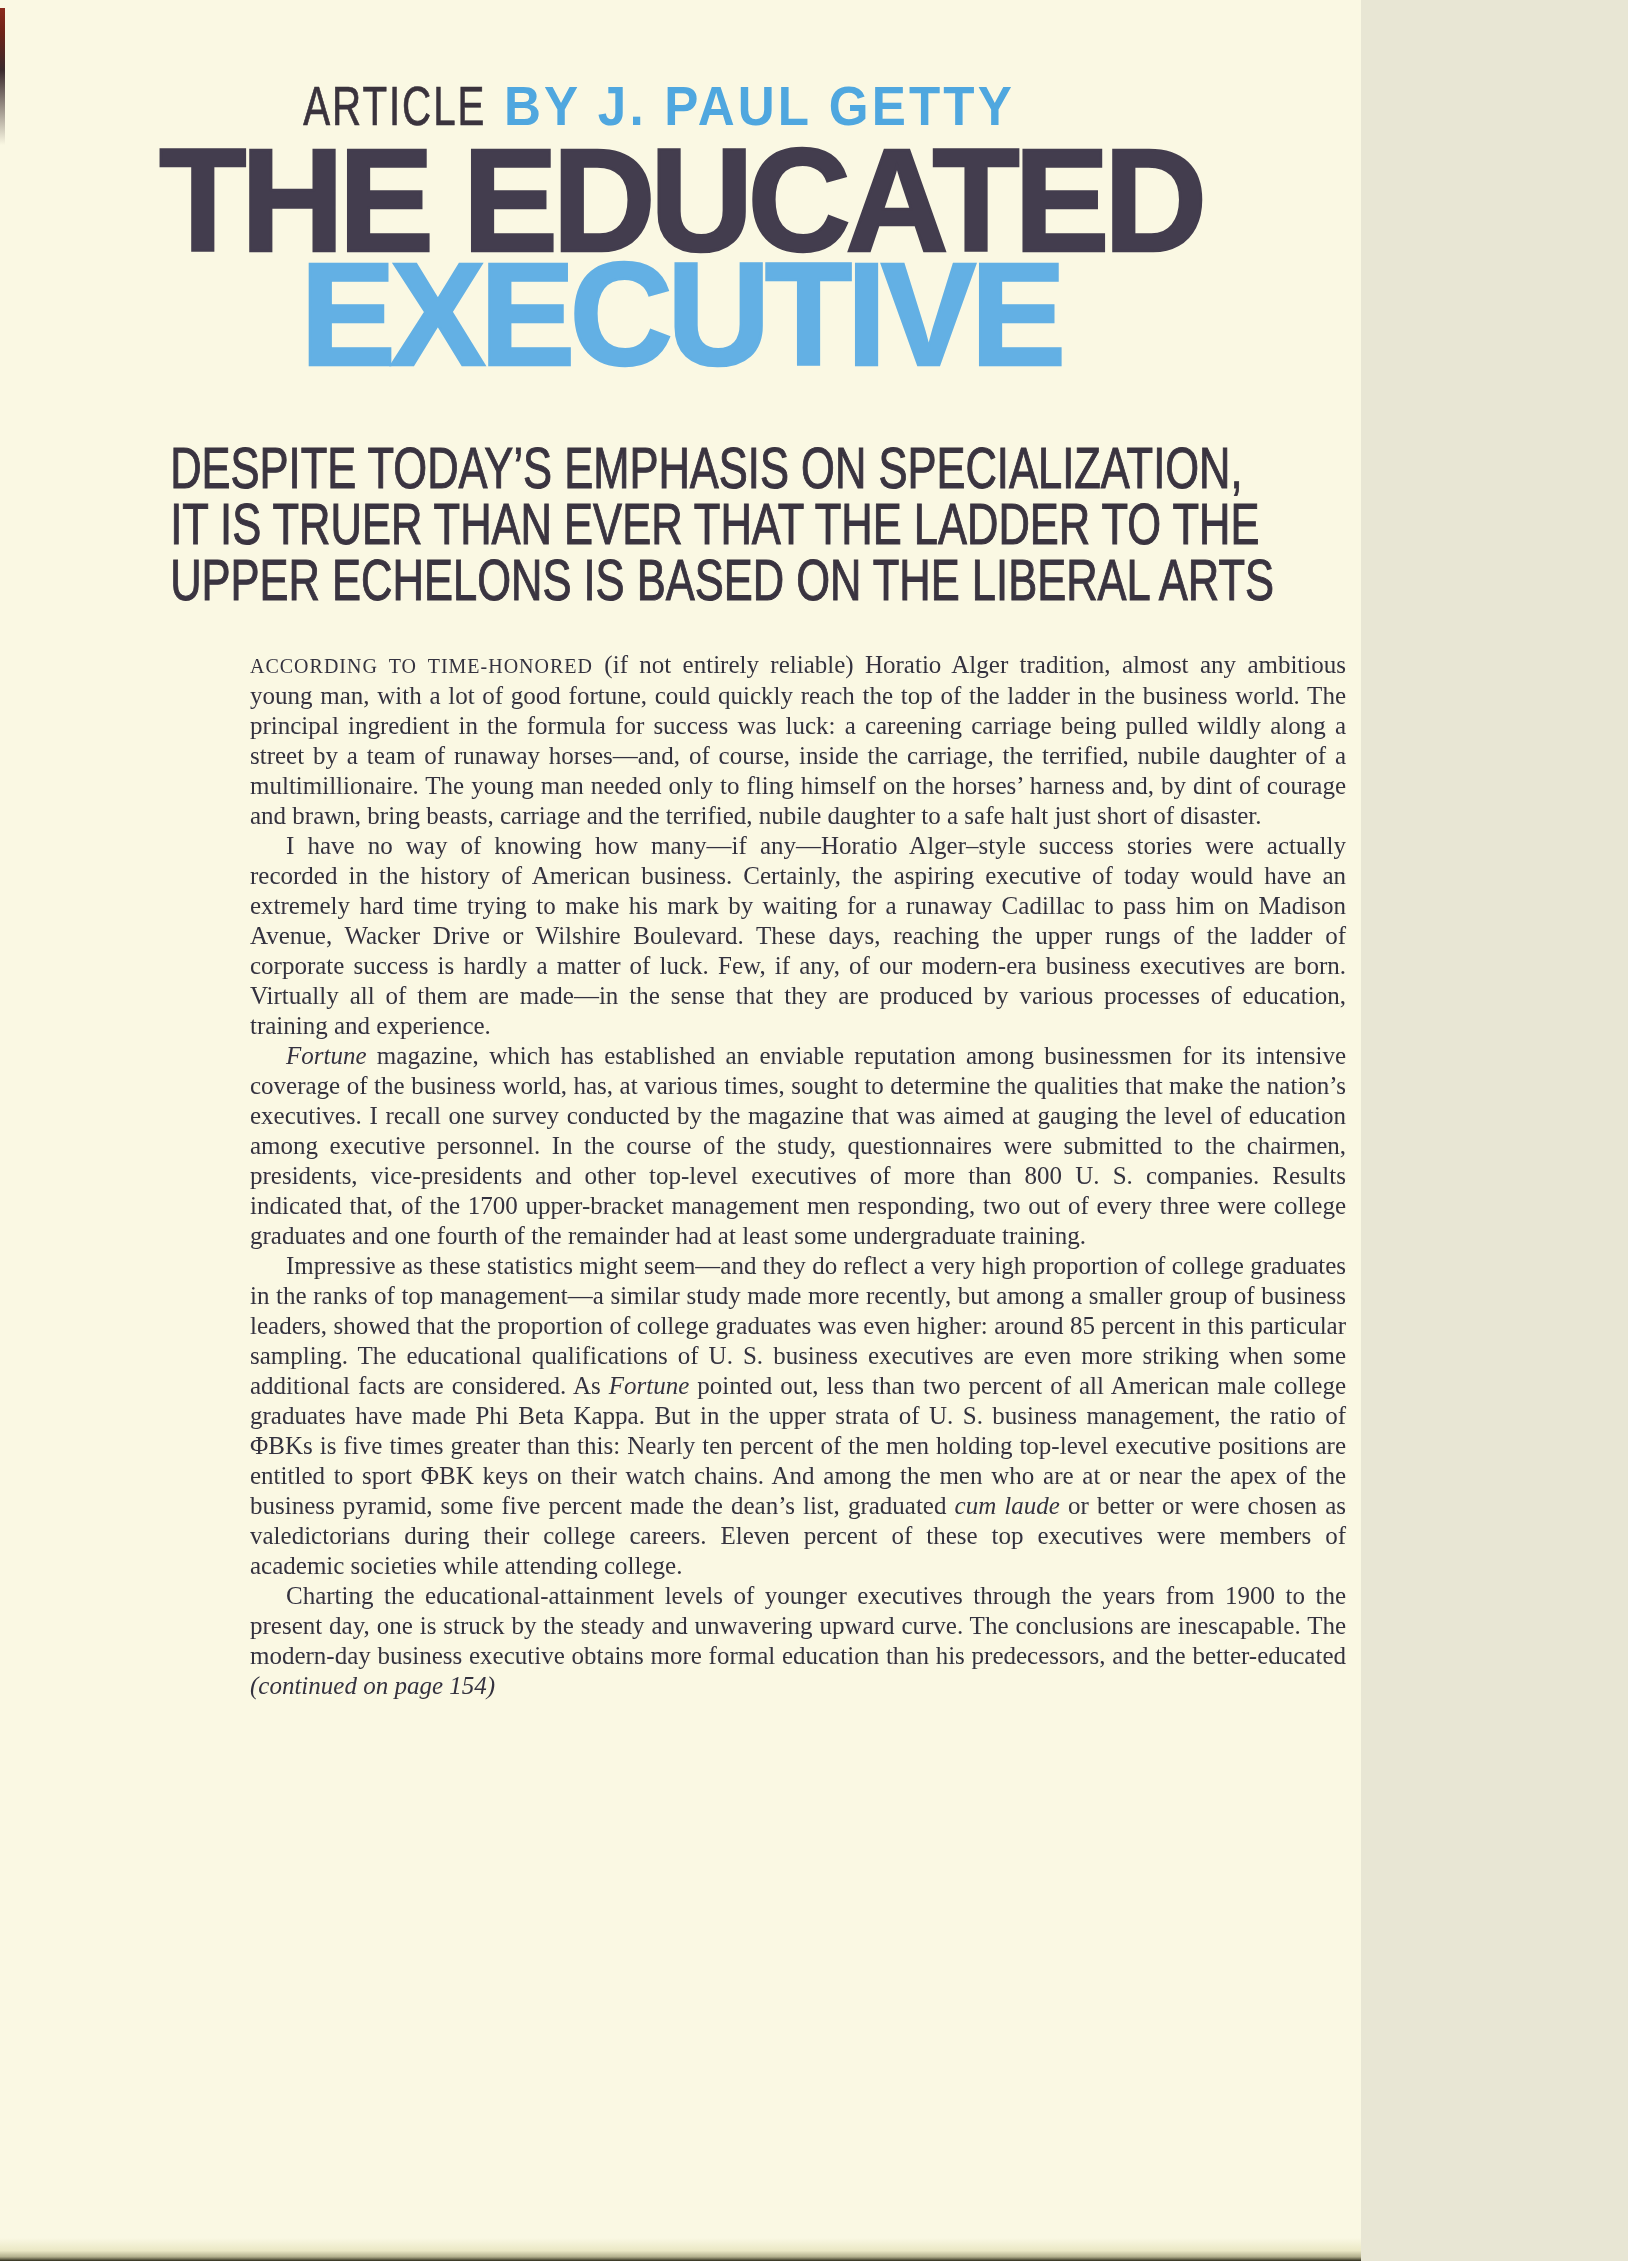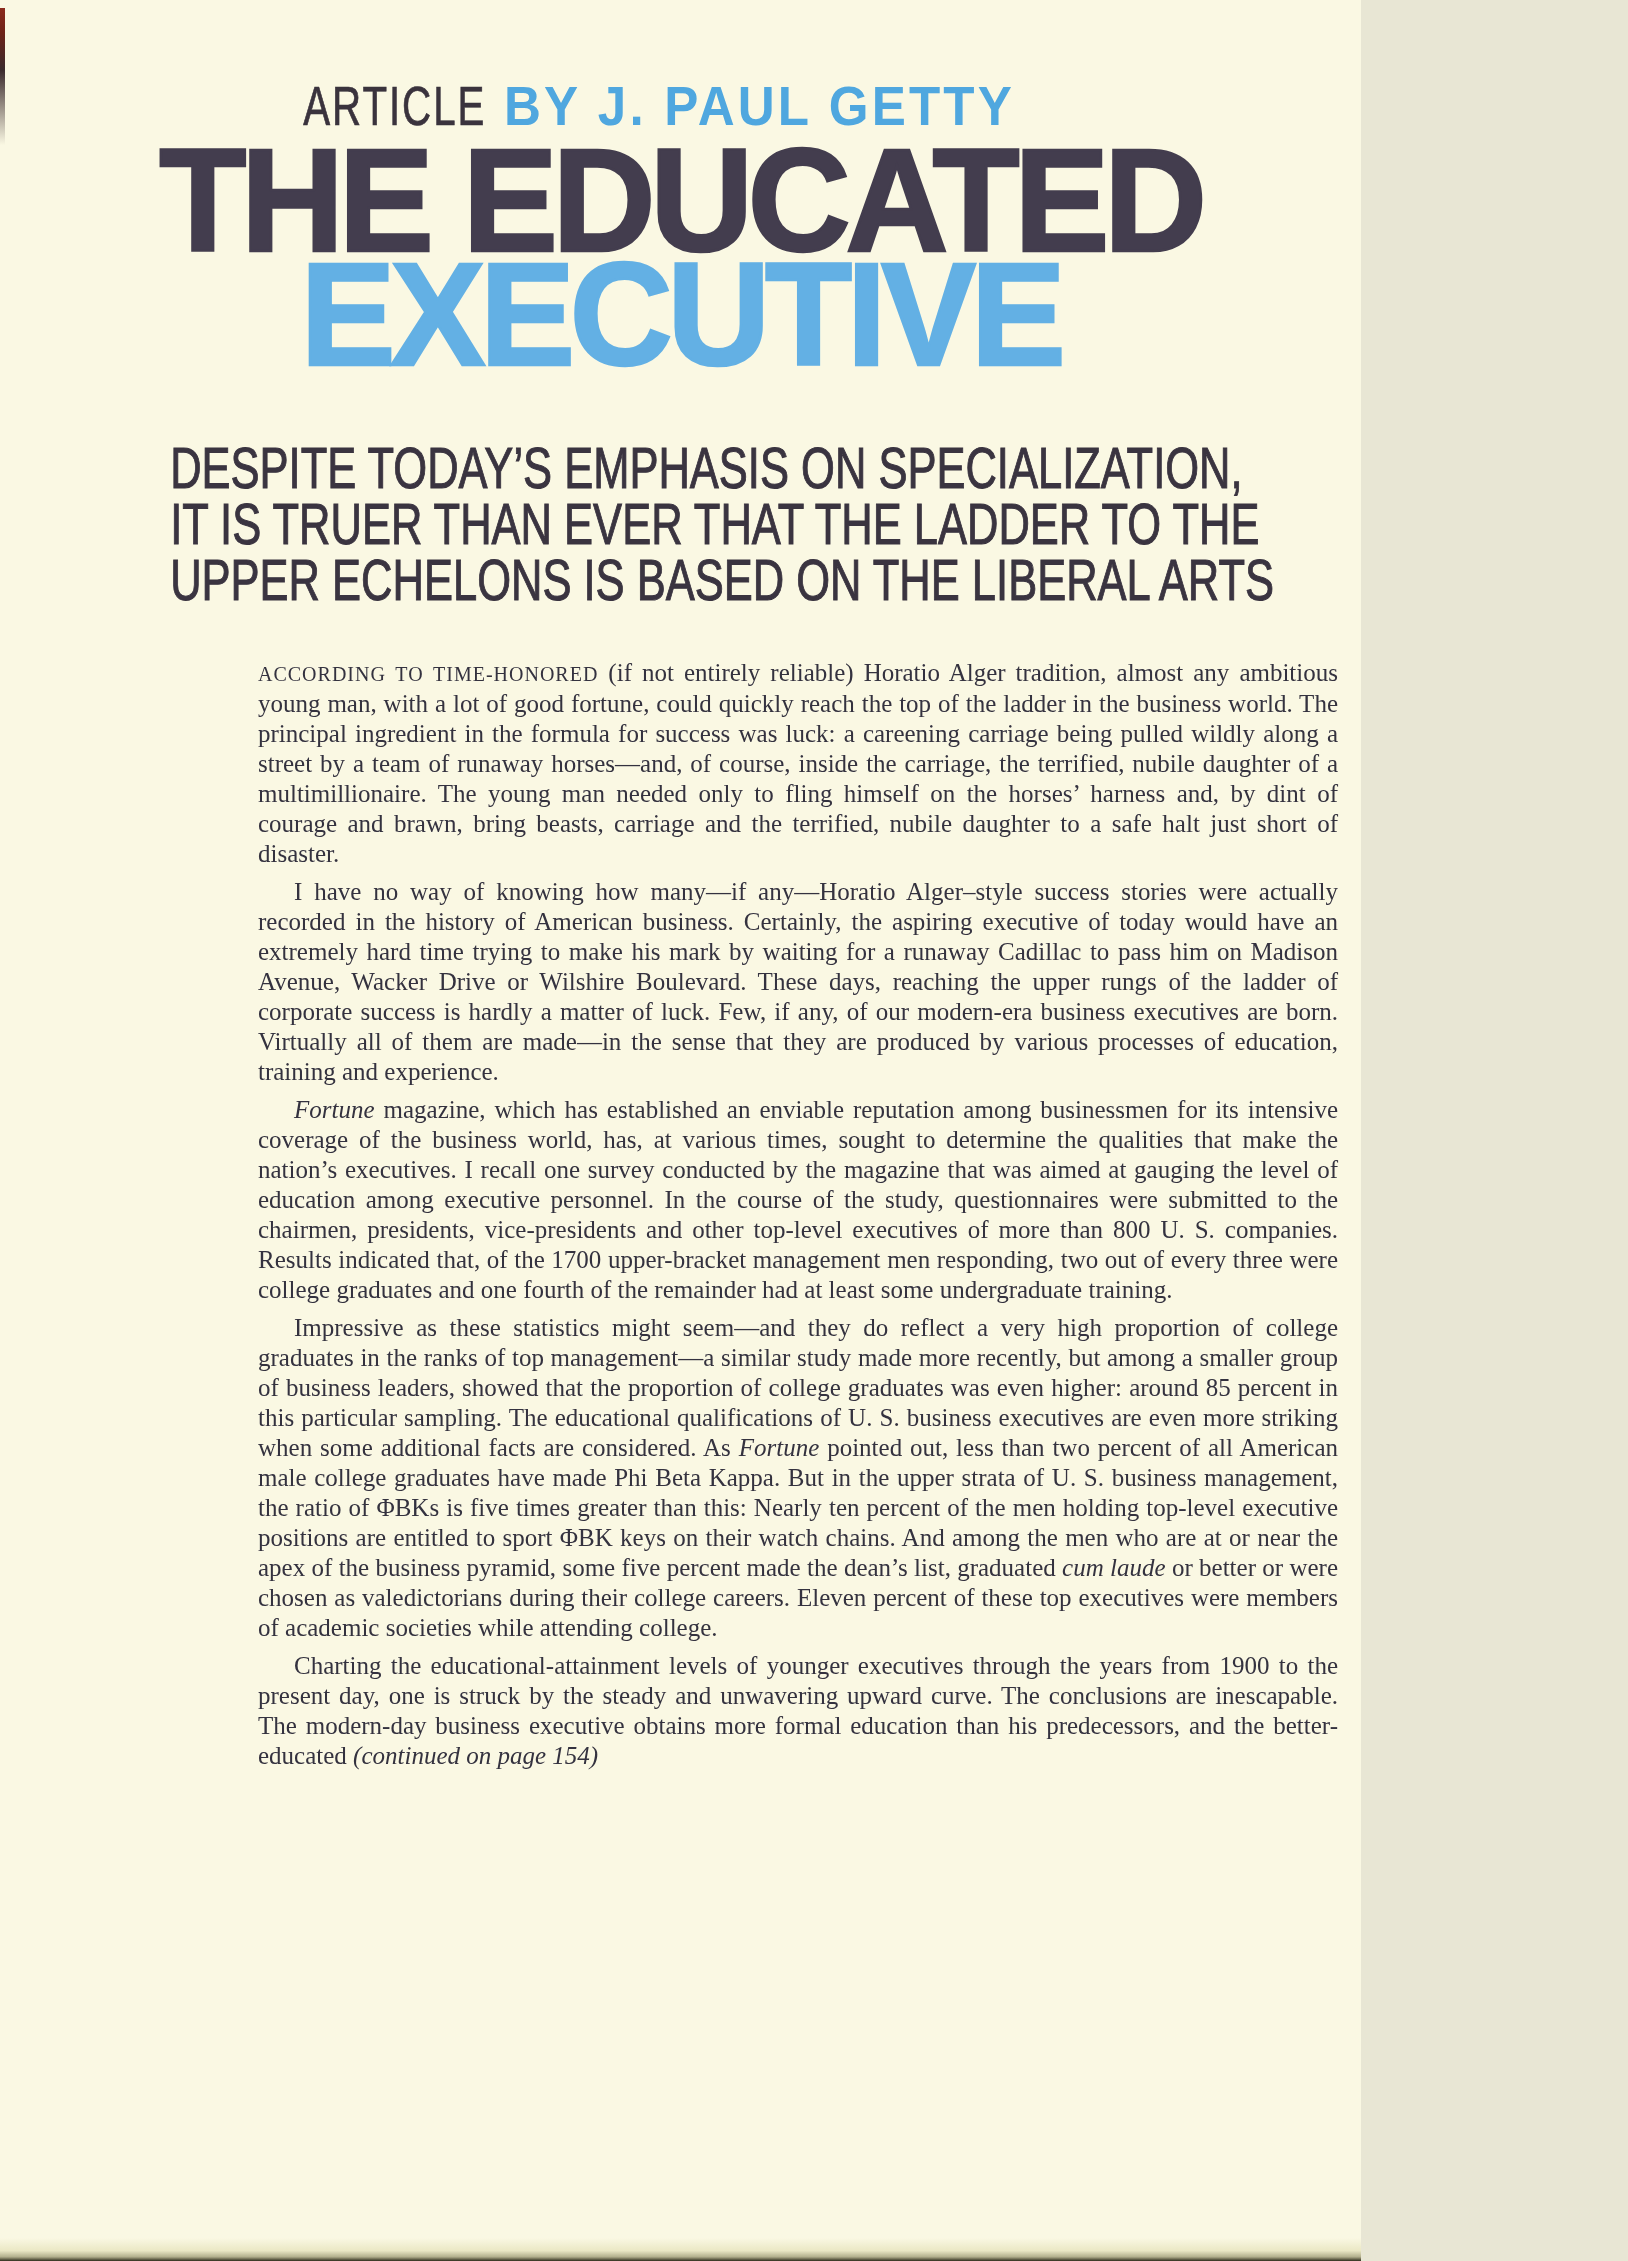--- a/index.html
+++ b/index.html
@@ -78,21 +78,21 @@
     letter-spacing:0px; white-space:nowrap;
   }
 
   
   .body-col {
     position:absolute; left:250px; top:650px; width:1096px;
     font-size:25px; line-height:30px;
     color: var(--body-text, #34323F);
     text-align:justify;
   }
-  .para { margin:8px; }
+  .para { margin:0; }
   .para.indent { text-indent:36px; }
   .seg-italic { font-style:italic; }
   .seg-smallcaps { font-size:20px; letter-spacing:1px; }
 
   .page-number {
     position:absolute; left:1539px; top:2120px;
     font-family:"Liberation Serif", serif;
     font-size:30px; color: var(--body-text, #34323F); margin-left: 22px;
   }
 </style>

